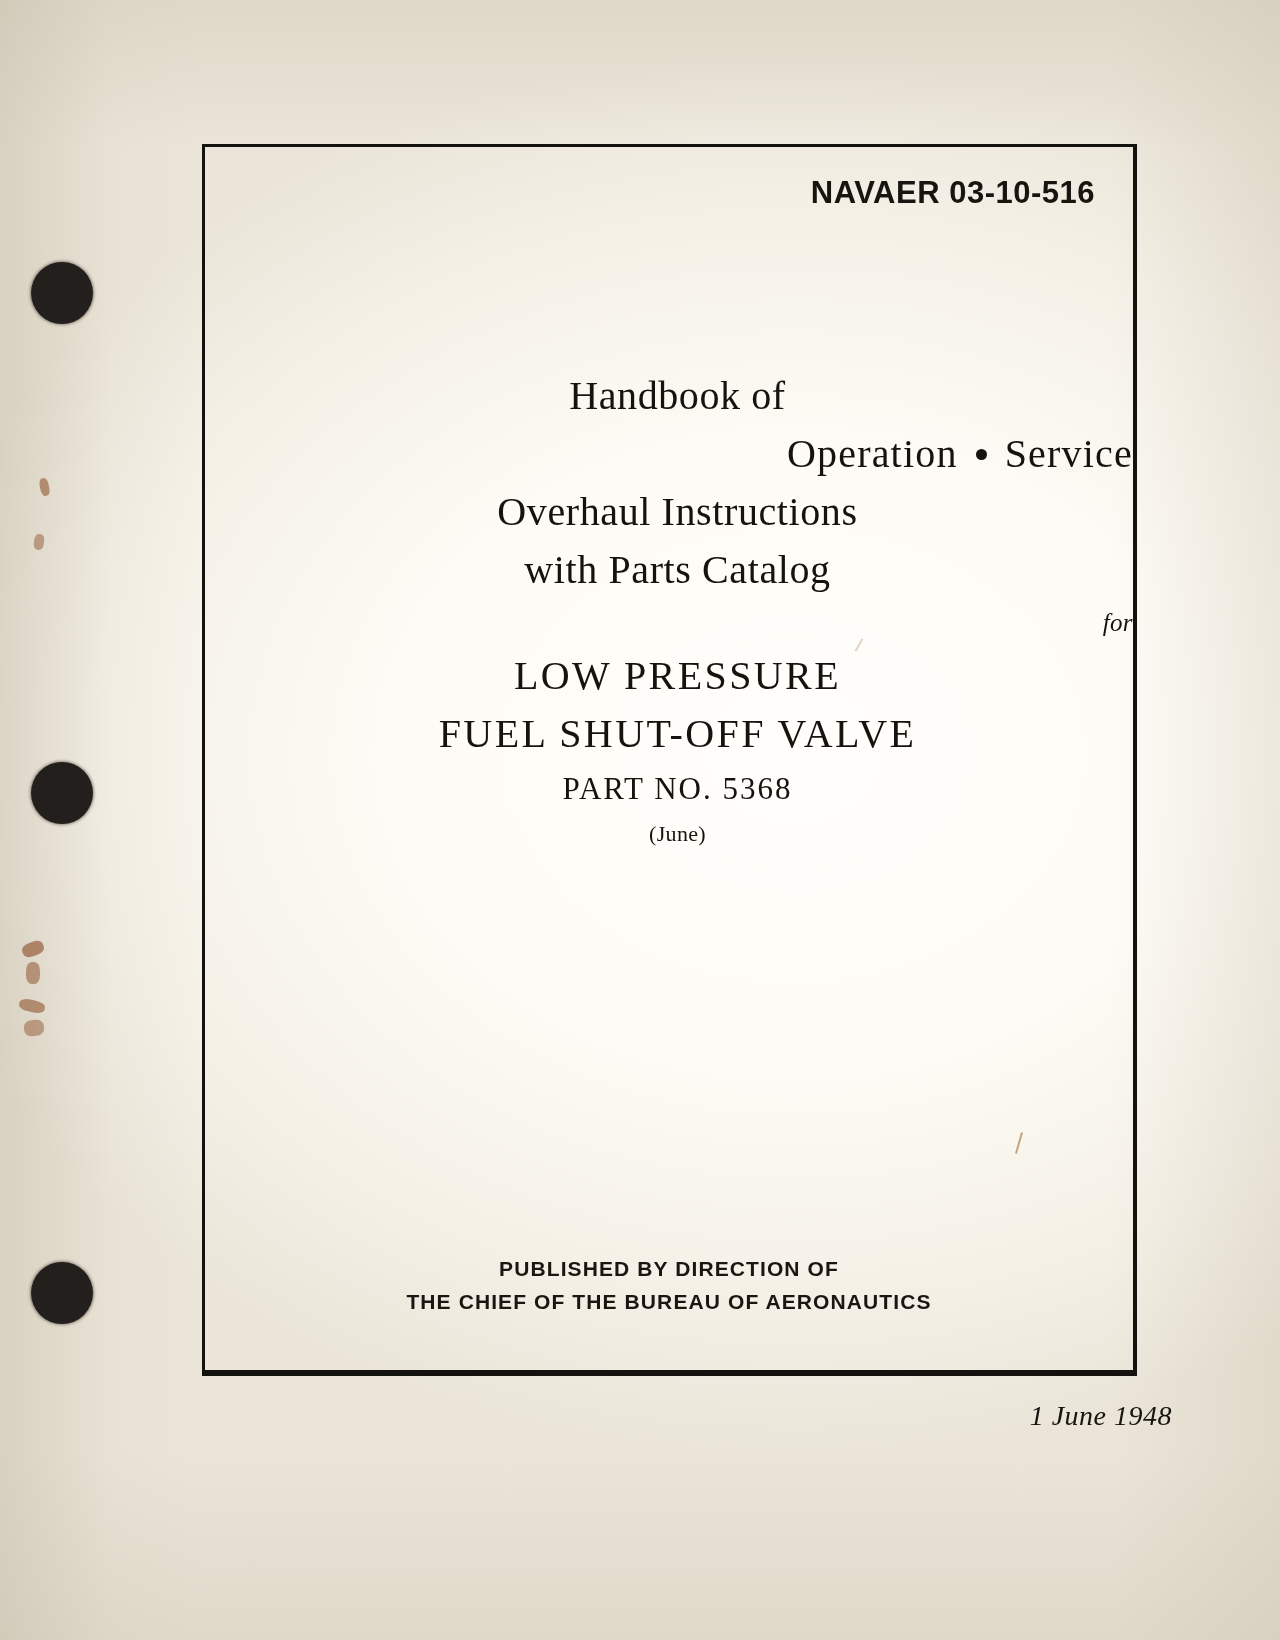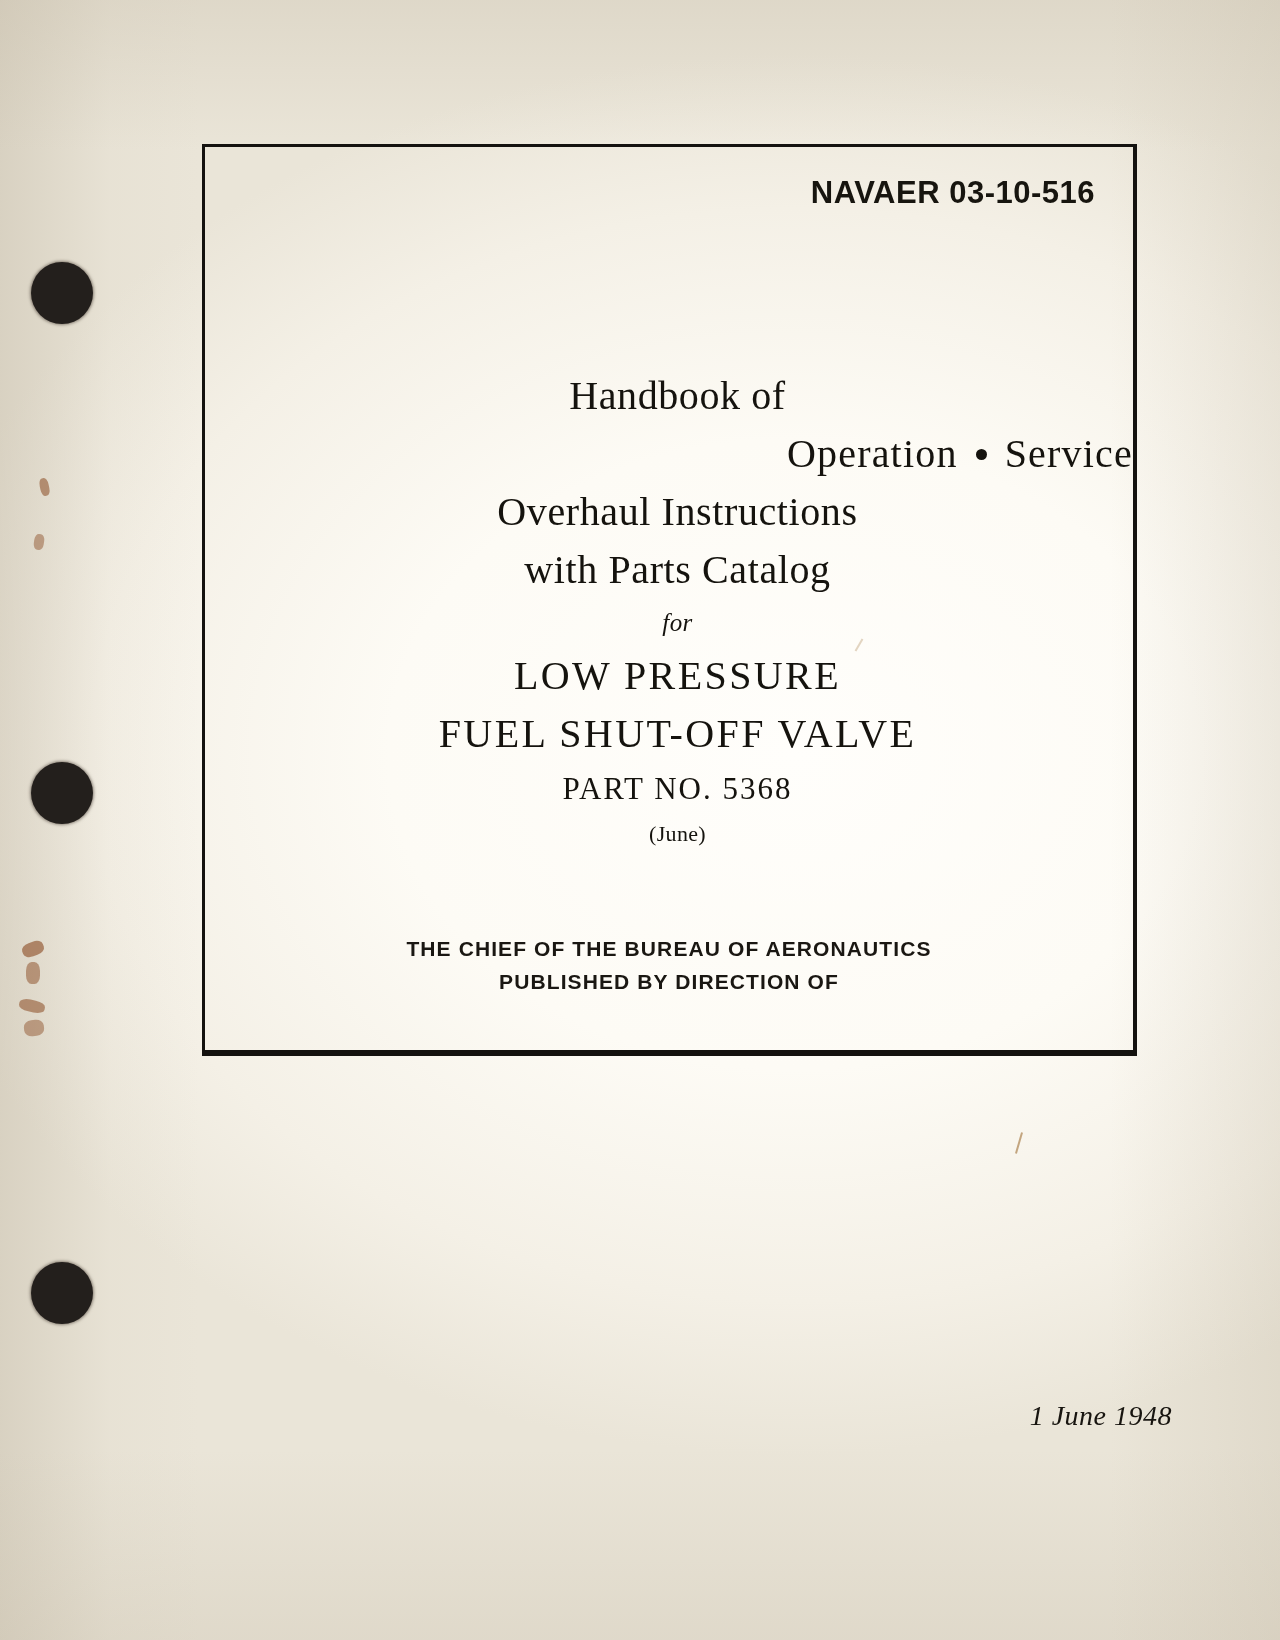--- a/index.html
+++ b/index.html
@@ -72,21 +72,21 @@
     border-radius: 40%;
     pointer-events: none;
   }
 
   
   #border-box {
     position: absolute;
     left: 202px;
     top: 144px;
     width: 935px;
-    height: 912px;
+    height: 1232px;
     border: 3px solid #14120f;
     border-right-width: 4px;
     border-bottom-width: 6px;
     background: transparent;
     box-sizing: border-box;
   }
 
   
   #doc-number {
     position: absolute;
@@ -115,20 +115,21 @@
   }
   .t-line.spaced {
     letter-spacing: 1.2px;
     text-align: right;
   }
   .t-for {
     font-size: 25px;
     font-style: italic;
     line-height: 48px;
     letter-spacing: 0.4px;
+    text-align: right;
   }
   .t-product {
     font-size: 40px;
     line-height: 58px;
     letter-spacing: 2.4px;
     font-weight: normal;
   }
   .t-part {
     font-size: 31px;
     line-height: 52px;
@@ -221,21 +222,21 @@
       <div class="t-line">Overhaul Instructions</div>
       <div class="t-line">with Parts Catalog</div>
       <div class="t-for">for</div>
       <div class="t-product">LOW PRESSURE</div>
       <div class="t-product">FUEL SHUT-OFF VALVE</div>
       <div class="t-part">PART NO.  5368</div>
       <div class="t-maker">(June)</div>
     </div>
 
     <div id="publisher-block">
+      <div class="pub-line">PUBLISHED BY DIRECTION OF</div>
       <div class="pub-line">THE CHIEF OF THE BUREAU OF AERONAUTICS</div>
-      <div class="pub-line">PUBLISHED BY DIRECTION OF</div>
     </div>
 
   </div>
 
   <div id="date-line">1 June 1948</div>
 
 </div>
 
 </body></html>

